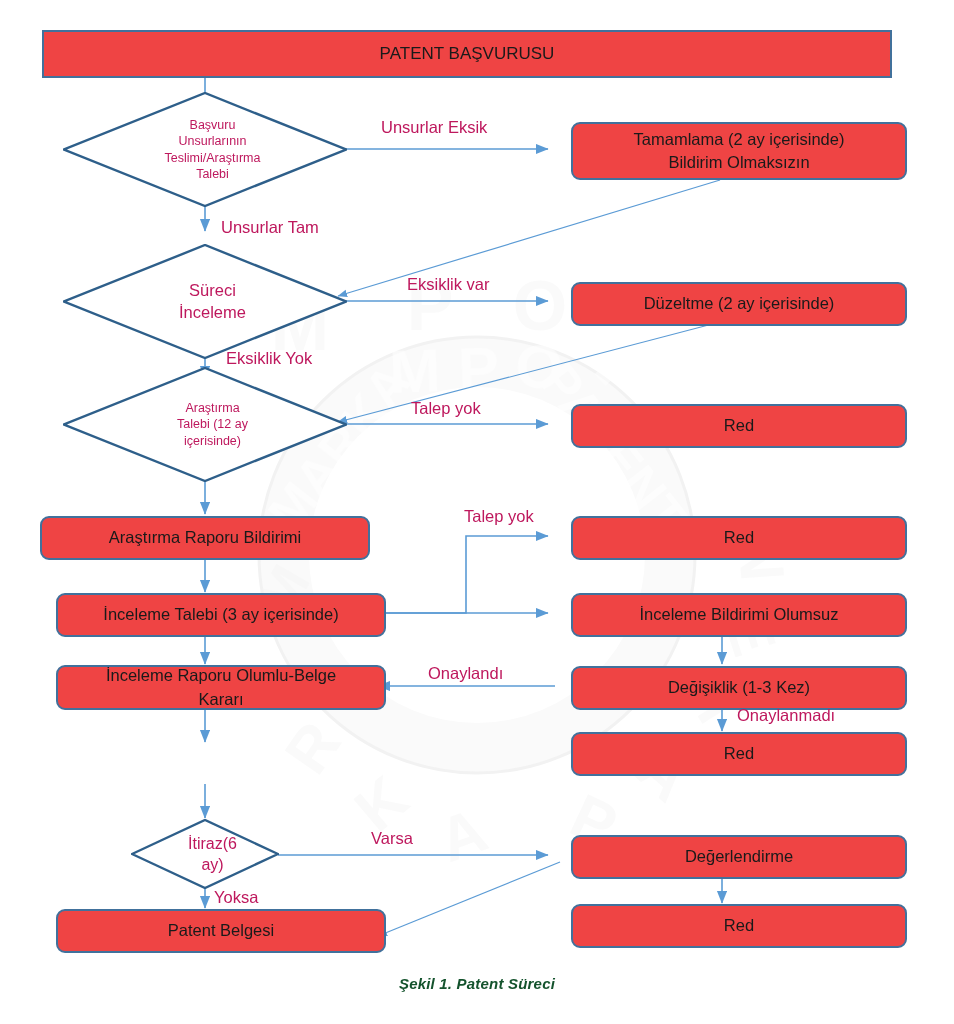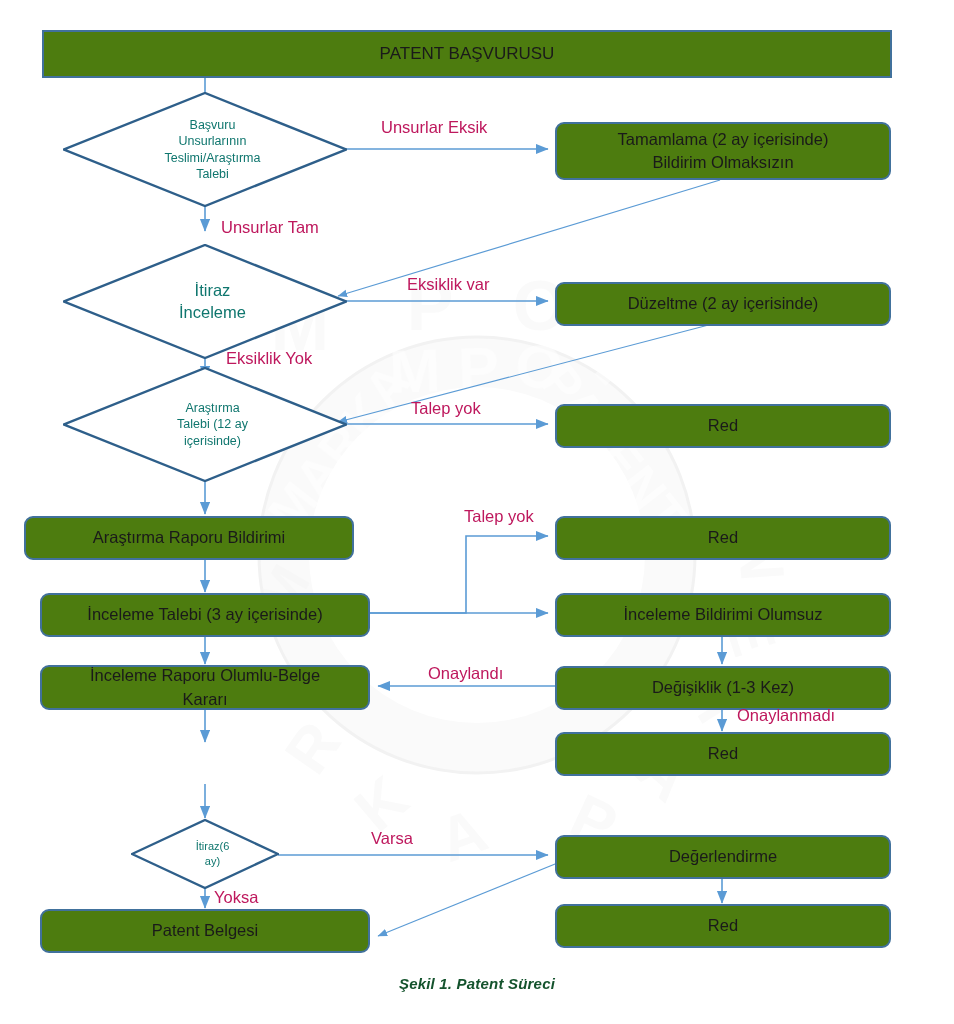--- a/index.html
+++ b/index.html
@@ -33,53 +33,53 @@
   }
   
   .node{
     position:absolute;
     z-index:2;
     box-sizing:border-box;
     display:flex;
     align-items:center;
     justify-content:center;
     text-align:right;
-    background:#4d7c0f;
+    background:#ef4444;
     border:2px solid #41719C;
     border-radius:9px;
     color:#1a1a1a;
     line-height:1.28;
   }
   .node.title-box{
     border-radius:0;
     border:2px solid #41719C;
     font-size:17px;
   }
-  .box{ font-size:16.5px; padding:20px 8px; }
+  .box{ font-size:16.5px; padding:20px 8px;margin-left:16px; }
   .box.two-line{ line-height:1.42; }
 
   
   .diamond{
     position:absolute;
     z-index:2;
     display:flex;
     align-items:center;
     justify-content:center;
   }
   .diamond svg{
     position:absolute;
     left:0; top:0;
     width:100%; height:100%;
   }
   .diamond .dlabel{
     position:relative;
     z-index:2;
     text-align:center;
     line-height:1.32;
-    color:#0f766e;
+    color:#be185d;
     margin-left:15px;
   }
 
   
   .elabel{
     position:absolute;
     z-index:3;
     font-size:16.5px;
     color:#be185d;
     background:transparent;
@@ -230,21 +230,21 @@
   <div class="node box two-line" style="left:555px; top:122px; width:336px; height:58px; flex-direction:column;">
     <span>Tamamlama (2 ay içerisinde)</span>
     <span>Bildirim Olmaksızın</span>
   </div>
 
   <div class="diamond" style="left:63px; top:244px; width:284px; height:115px;">
     <svg viewBox="0 0 284 115" preserveAspectRatio="none">
       <polygon points="142,1 283,57.5 142,114 1,57.5" fill="#ffffff" stroke="#2E5F8A" stroke-width="2.4"></polygon>
     </svg>
     <div class="dlabel" style="font-size:16.5px;">
-      <div>İtiraz</div>
+      <div>Süreci</div>
       <div>İnceleme</div>
     </div>
   </div>
 
   <div class="node box" style="left:555px; top:282px; width:336px; height:41px;">
     <span>Düzeltme (2 ay içerisinde)</span>
   </div>
 
   <div class="diamond" style="left:63px; top:367px; width:284px; height:115px;">
     <svg viewBox="0 0 284 115" preserveAspectRatio="none">
@@ -288,21 +288,21 @@
 
   <div class="node box" style="left:555px; top:732px; width:336px; height:36px;">
     <span>Red</span>
   </div>
 
 
   <div class="diamond" style="left:131px; top:819px; width:148px; height:70px;">
     <svg viewBox="0 0 148 70" preserveAspectRatio="none">
       <polygon points="74,1 147,35 74,69 1,35" fill="#ffffff" stroke="#2E5F8A" stroke-width="2.4"></polygon>
     </svg>
-    <div class="dlabel" style="font-size:11px;">
+    <div class="dlabel" style="font-size:16px;">
       <div>İtiraz(6</div>
       <div>ay)</div>
     </div>
   </div>
 
   <div class="node box" style="left:555px; top:835px; width:336px; height:41px;">
     <span>Değerlendirme</span>
   </div>
 
   <div class="node box" style="left:555px; top:904px; width:336px; height:41px;">

